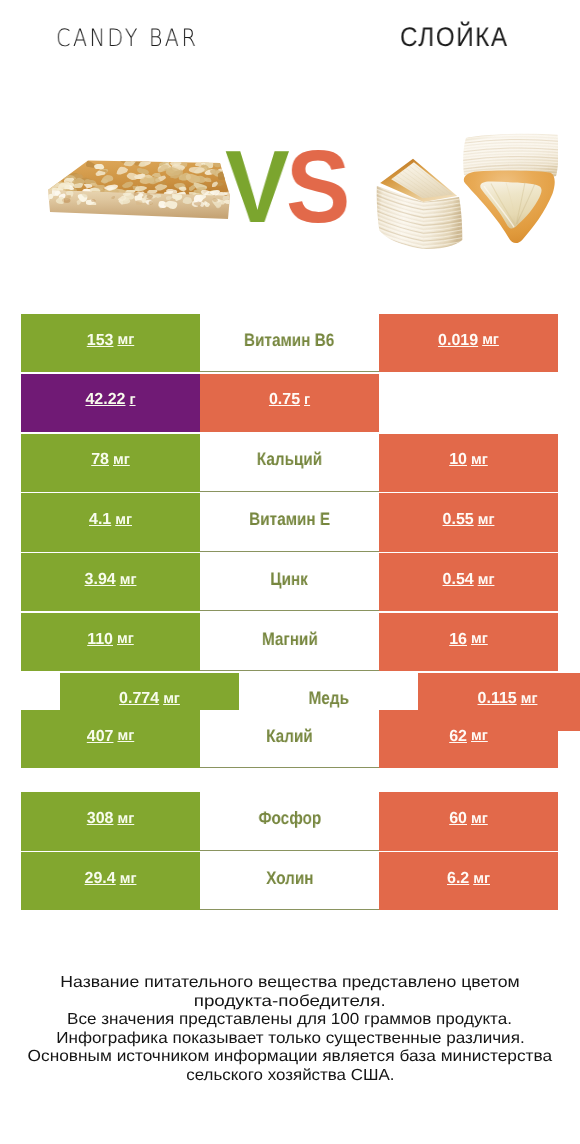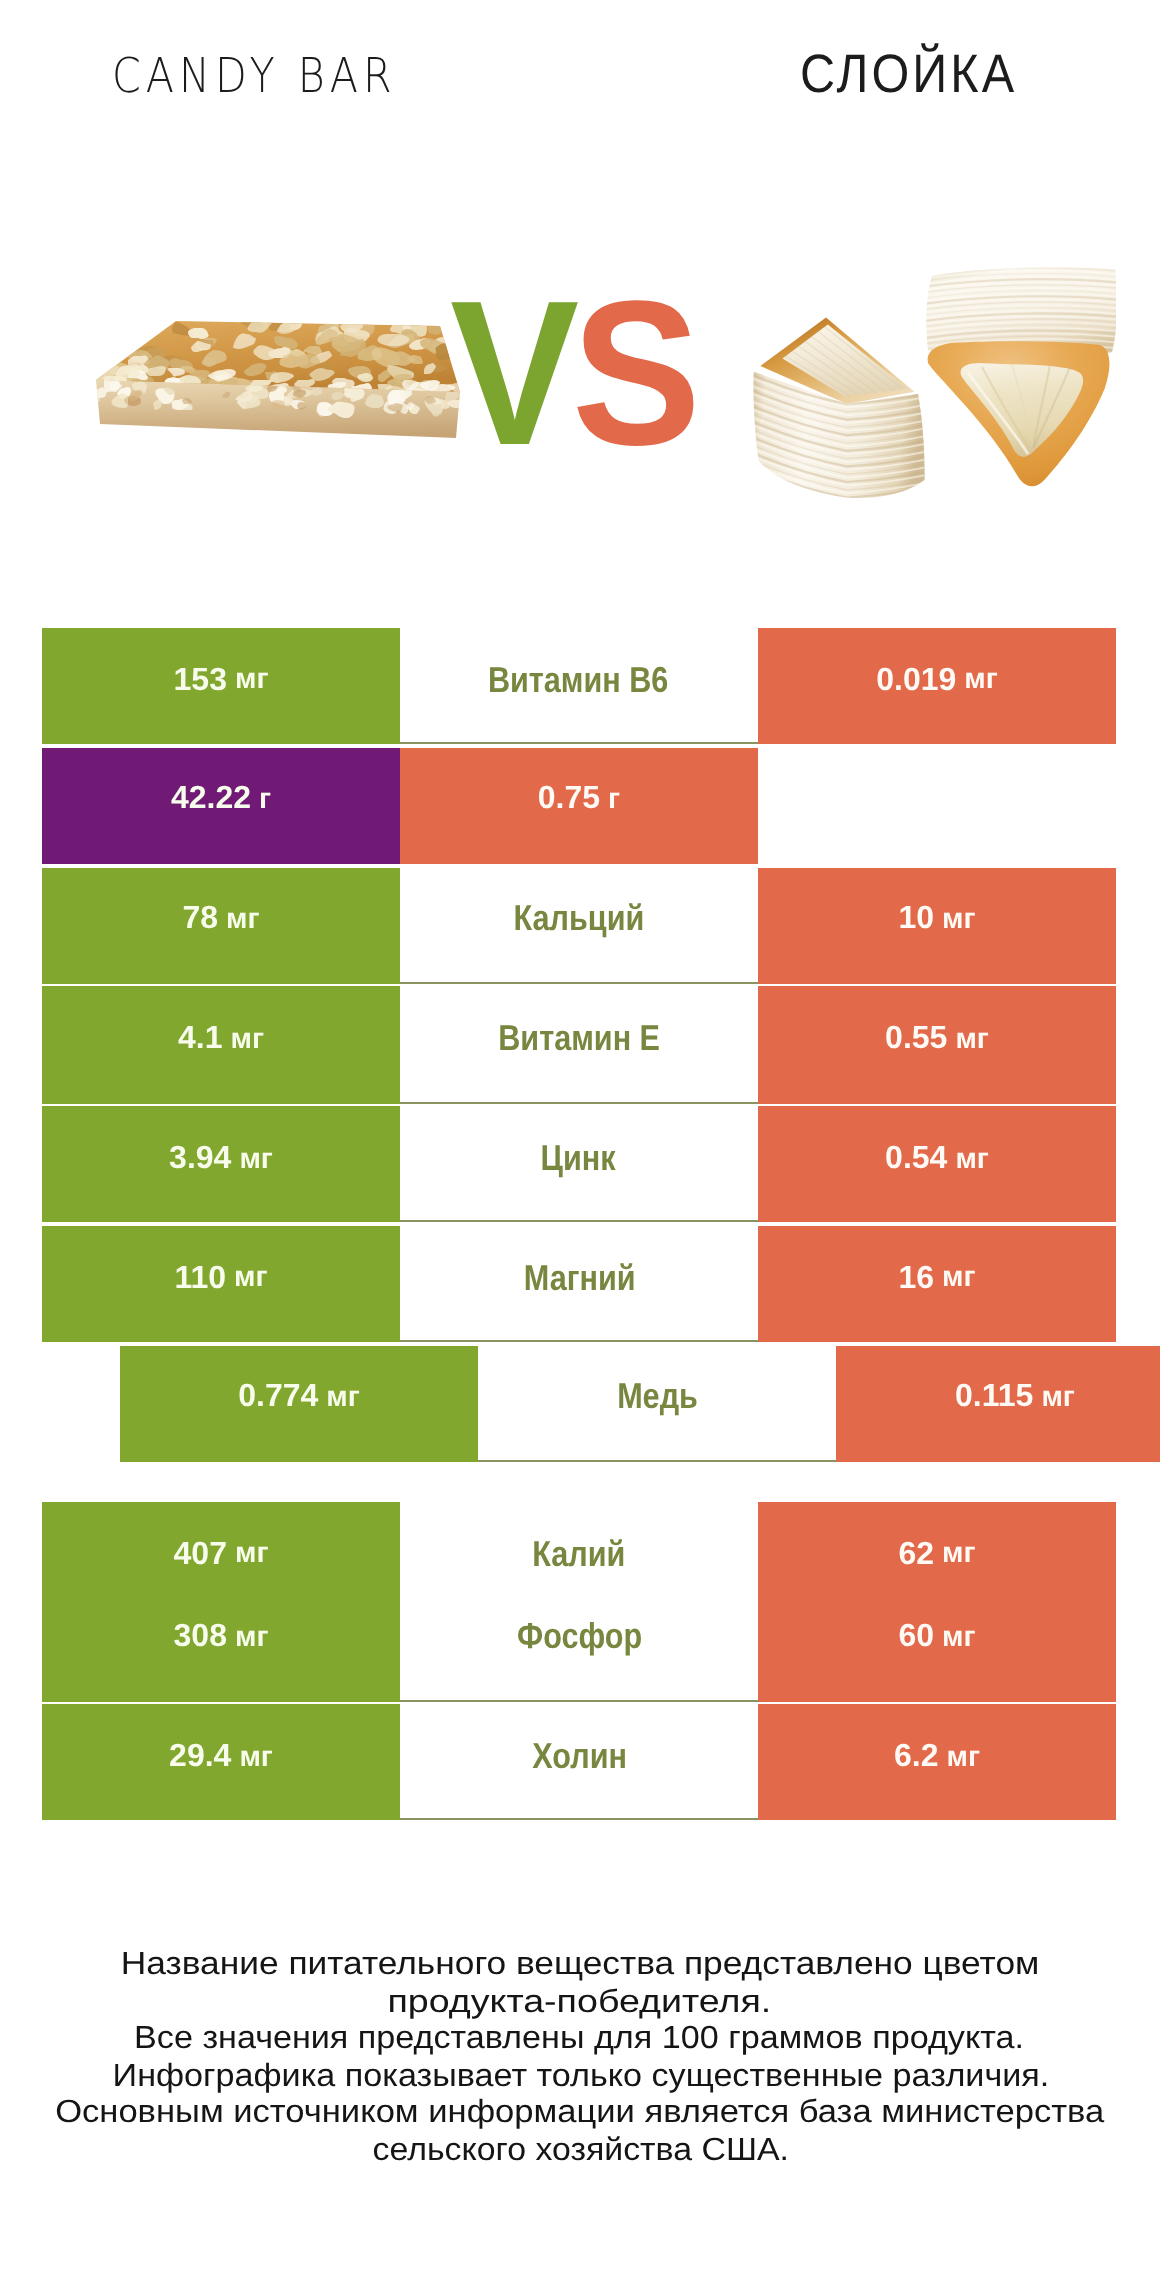--- a/index.html
+++ b/index.html
@@ -14,21 +14,21 @@
   .t-right{left:400px;top:24.2px;font-size:27px;letter-spacing:1.7px;transform:scaleX(0.9);}
   .foodimg{position:absolute;}
   .food-left{left:47px;top:151px;}
   .food-right{left:376px;top:132px;}
   .vs{position:absolute;left:225px;top:135px;font-size:103px;font-weight:700;letter-spacing:-4px;line-height:1;display:inline-block;transform:scaleX(0.94);transform-origin:left top;will-change:transform;}
   .v{color:#7ba52e;}
   .s{color:#e2694a;}
   .table{position:absolute;left:21px;top:314px;width:537px;height:598px;}
   .row{position:absolute;left:0;width:537px;display:flex;}
   .cell{display:flex;align-items:center;justify-content:center;width:179px;height:100%;box-sizing:border-box;font-weight:600;}
-  .left .num,.right .num,.left .unit,.right .unit{vertical-align:baseline;}
+  .left .num,.right .num,.left .unit,.right .unit{vertical-align:baseline;text-decoration:underline;}
   .left,.right{line-height:1;}
   .cell{position:relative;}
   .cell>*{position:relative;top:-2.5px;}
   .left{color:#f7fce9;}
   .right{color:#fefaf4;}
   .mid{background:#fff;font-weight:600;font-size:18px;}
   .mid span{display:inline-block;transform:scaleX(0.85);transform-origin:center;will-change:transform;}
   .num{font-size:16px;letter-spacing:0px;}
   .unit{font-size:14.5px;margin-left:4px;}
   .footer{position:absolute;left:0;top:974px;width:580px;text-align:center;color:#151515;}
@@ -489,21 +489,21 @@
           <span class="unit">мг</span>
         </div>
         <div class="cell mid" style="color:#77873f;border-bottom:1px solid #8a9460">
           <span>Медь</span>
         </div>
         <div class="cell right" style="background:#e2694a;color:#fffaf5">
           <span class="num">0.115</span>
           <span class="unit">мг</span>
         </div>
       </div>
-      <div class="row" style="top: 437px; height: 58.2px; text-align: center;">
+      <div class="row" style="top: 396px; height: 58.2px; text-align: center;">
         <div class="cell left" style="background:#82a72f;color:#f8fced">
           <span class="num">407</span>
           <span class="unit">мг</span>
         </div>
         <div class="cell mid" style="color:#77873f;border-bottom:1px solid #8a9460">
           <span>Калий</span>
         </div>
         <div class="cell right" style="background:#e2694a;color:#fffaf5">
           <span class="num">62</span>
           <span class="unit">мг</span>

